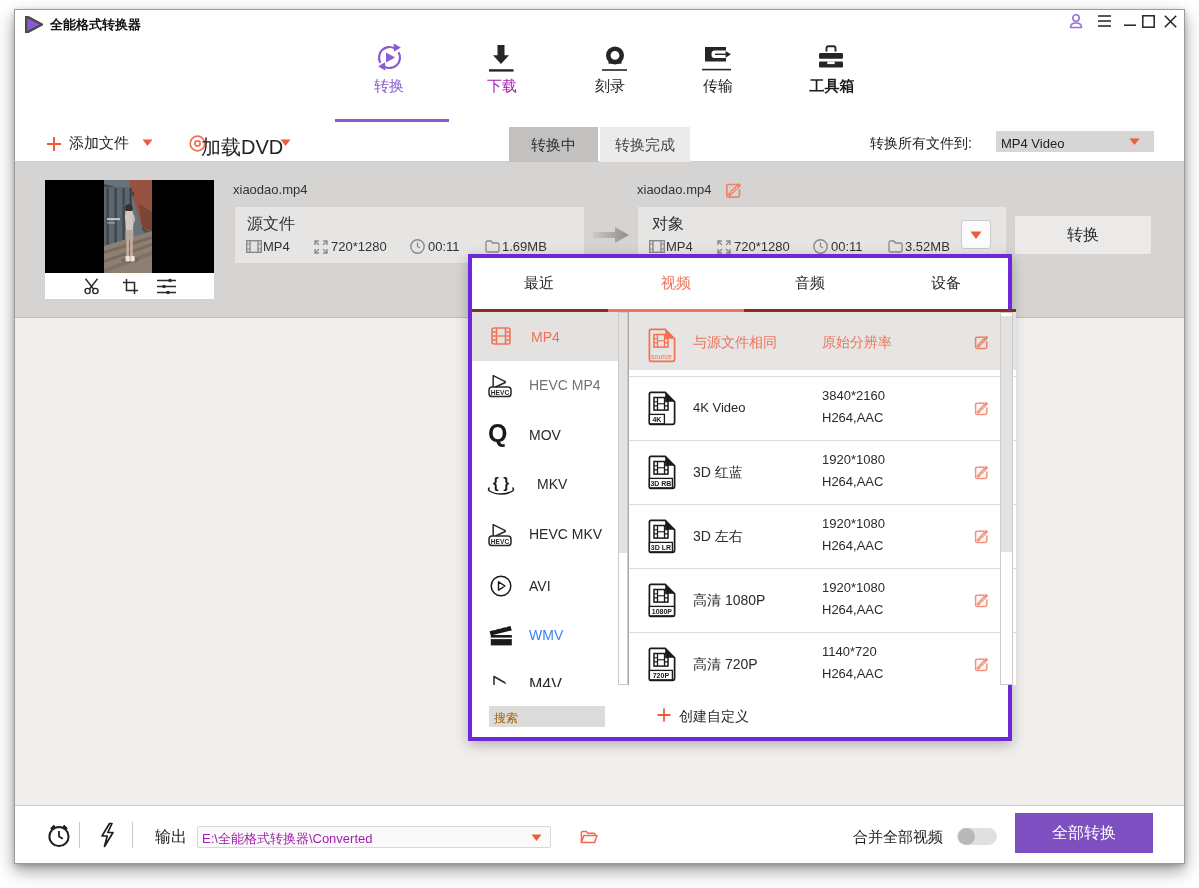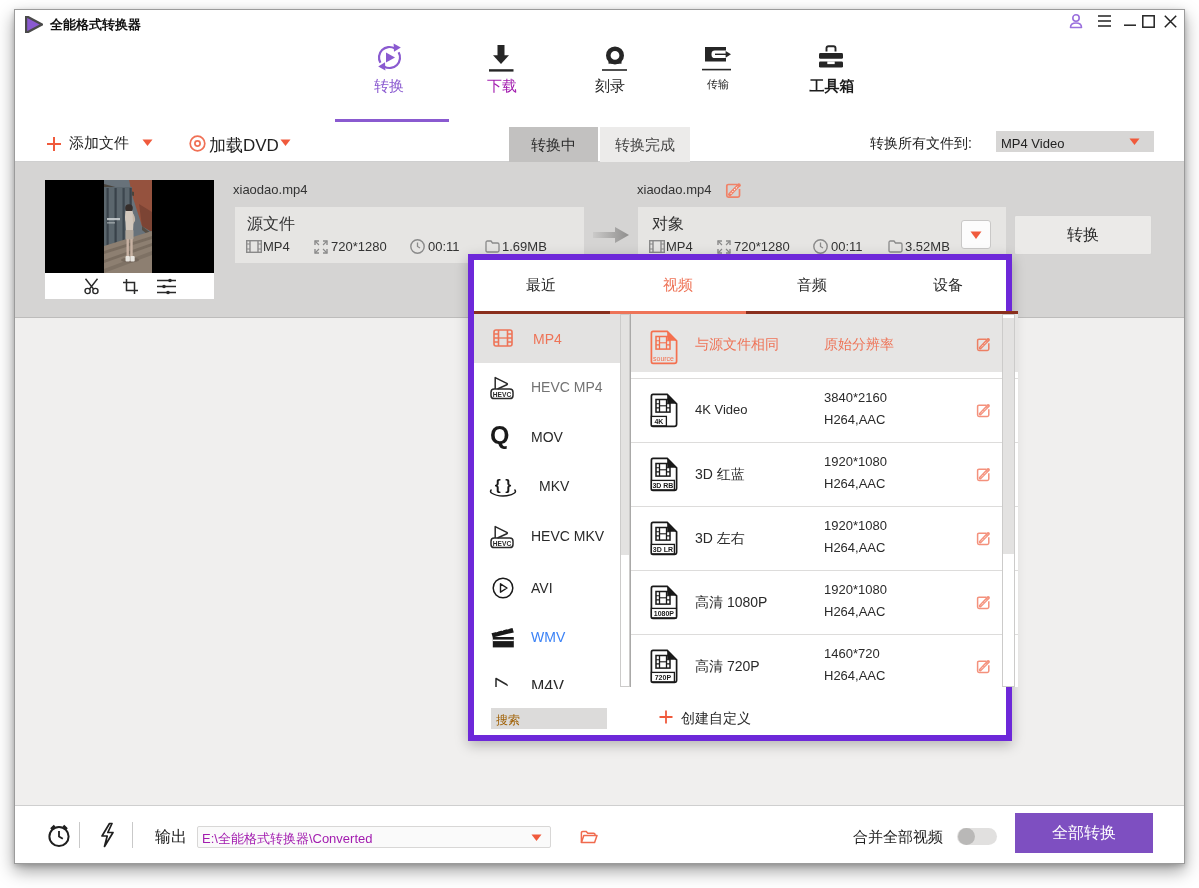--- a/index.html
+++ b/index.html
@@ -67,21 +67,21 @@
   </svg>
   <div class="txt" style="left:580px;top:67px;width:30px;text-align:center;font-size:15px;color:#1c1c1c;">刻录</div>
 
   <svg class="abs" style="left:687px;top:35px" width="30" height="26" viewBox="0 0 30 26">
     <rect x="3" y="2" width="21" height="14.5" fill="#262626"></rect>
     <rect x="9.5" y="5.5" width="19" height="7.6" rx="3.4" fill="#fff"></rect>
     <path d="M13 9.3 H24" stroke="#262626" stroke-width="1.4"></path>
     <polygon points="23.6,5.9 29,9.3 23.6,12.7" fill="#262626"></polygon>
     <rect x="0" y="23.8" width="29" height="1.6" fill="#262626"></rect>
   </svg>
-  <div class="txt" style="left:688px;top:67px;width:30px;text-align:center;font-size:11px;color:#1c1c1c;">传输</div>
+  <div class="txt" style="left:688px;top:67px;width:30px;text-align:right;font-size:15px;color:#1c1c1c;">传输</div>
 
   <svg class="abs" style="left:804px;top:35px" width="24" height="23" viewBox="0 0 24 23">
     <path d="M7.5 6.5 V3.2 Q7.5 1.2 9.5 1.2 H14.5 Q16.5 1.2 16.5 3.2 V6.5" fill="none" stroke="#262626" stroke-width="1.9"></path>
     <rect x="0" y="8" width="24" height="5.8" rx="1.4" fill="#262626"></rect>
     <rect x="0" y="16.4" width="24" height="6.2" rx="1.4" fill="#262626"></rect>
     <rect x="8.3" y="16.4" width="7.4" height="2.7" fill="#fff"></rect>
   </svg>
   <div class="txt" style="left:794px;top:67px;width:46px;text-align:center;font-size:15px;color:#1c1c1c;font-weight:bold;">工具箱</div>
 
   <div class="abs" id="toolbar" style="left:0;top:112px;width:100%;height:40px;background:#fff;border-bottom:1px solid #cfcfcf;"></div>
@@ -89,21 +89,21 @@
     <path d="M8 1 V15 M1 8 H15" stroke="#f05a3c" stroke-width="2"></path>
   </svg>
   <div class="txt" style="left:54px;top:124px;font-size:15px;color:#222;">添加文件</div>
   <svg class="abs" style="left:127px;top:129px" width="11" height="8" viewBox="0 0 11 8">
     <path d="M0.5 0.5 L5.5 7 L10.5 0.5 Z" fill="#f05a3c"></path>
   </svg>
   <svg class="abs" style="left:174px;top:125px" width="17" height="17" viewBox="0 0 17 17">
     <circle cx="8.5" cy="8.5" r="7.3" fill="none" stroke="#f07055" stroke-width="1.7"></circle>
     <circle cx="8.5" cy="8.5" r="2.6" fill="none" stroke="#f07055" stroke-width="1.7"></circle>
   </svg>
-  <div class="txt" style="left:194px;top:124px;font-size:17px;color:#222;">加载DVD</div>
+  <div class="txt" style="left:186px;top:124px;font-size:20px;color:#222;">加载DVD</div>
   <svg class="abs" style="left:265px;top:129px" width="11" height="8" viewBox="0 0 11 8">
     <path d="M0.5 0.5 L5.5 7 L10.5 0.5 Z" fill="#f05a3c"></path>
   </svg>
 
   <div class="abs" style="left:494px;top:117px;width:89px;height:35px;background:#c2c1c0;color:#2c2c2c;font-size:15px;text-align:center;line-height:35px;">转换中</div>
   <div class="abs" style="left:585px;top:117px;width:90px;height:35px;background:#eceBea;color:#444;font-size:15px;text-align:center;line-height:35px;">转换完成</div>
   <div class="txt" style="left:855px;top:125px;font-size:14px;color:#222;">转换所有文件到:</div>
   <div class="abs" style="left:981px;top:121px;width:158px;height:21px;background:#d7d6d5;"></div>
   <div class="txt" style="left:986px;top:126px;font-size:13px;color:#222;">MP4 Video</div>
   <svg class="abs" style="left:1114px;top:128px" width="11" height="8" viewBox="0 0 11 8">
@@ -263,21 +263,21 @@
   <svg class="abs" style="left:565px;top:820px" width="18" height="14" viewBox="0 0 18 14">
     <path d="M1.4 12.6 V2.8 Q1.4 1.4 2.8 1.4 H6.2 L7.8 3.2 H13.6 Q15 3.2 15 4.6 V5.4" fill="none" stroke="#f06a4e" stroke-width="1.5"></path>
     <path d="M1.4 12.6 L3.8 5.6 H17 L14.6 12.6 Z" fill="none" stroke="#f06a4e" stroke-width="1.5" stroke-linejoin="round"></path>
   </svg>
   <div class="txt" style="left:838px;top:818px;font-size:15px;color:#222;">合并全部视频</div>
   <div class="abs" style="left:942px;top:818px;width:40px;height:17px;background:#e1e0df;border-radius:9px;"></div>
   <div class="abs" style="left:943px;top:818px;width:17px;height:17px;background:#b9b8b7;border-radius:50%;"></div>
   <div class="abs" style="left:1000px;top:803px;width:138px;height:40px;background:#7e4fc1;color:#fff;font-size:16px;text-align:center;line-height:40px;">全部转换</div>
 </div>
 
-<div class="abs" id="popup" style="left:468px;top:254px;width:544px;height:487px;background:#fff;border:6px solid #6d28d9;box-shadow:0 4px 12px rgba(0,0,0,0.25);">
+<div class="abs" id="popup" style="left:468px;top:254px;width:544px;height:487px;background:#fff;border:4px solid #6d28d9;box-shadow:0 4px 12px rgba(0,0,0,0.25);">
 
   <div class="txt" style="left:52px;top:16px;font-size:15px;color:#2a2a2a;">最近</div>
   <div class="txt" style="left:189px;top:16px;font-size:15px;color:#ee7458;">视频</div>
   <div class="txt" style="left:323px;top:16px;font-size:15px;color:#2a2a2a;">音频</div>
   <div class="txt" style="left:459px;top:16px;font-size:15px;color:#2a2a2a;">设备</div>
   <div class="abs" style="left:0;top:51px;width:136px;height:3px;background:#8a2f1d;"></div>
   <div class="abs" style="left:136px;top:51px;width:136px;height:3px;background:#ee7458;"></div>
   <div class="abs" style="left:272px;top:51px;width:272px;height:3px;background:#8a2f1d;"></div>
 
   <div class="abs" id="sidebar" style="left:0;top:54px;width:156px;height:373px;background:#fff;overflow:hidden;"></div>
@@ -455,21 +455,21 @@
       <g stroke="#1a1a1a">
         <rect x="6" y="6.5" width="14" height="12.6" fill="none" stroke-width="1.5"></rect>
         <path d="M9.5 6.5 V19.1 M16.5 6.5 V19.1" stroke-width="1.3"></path>
         <path d="M6 10.7 H9.5 M6 14.9 H9.5 M16.5 10.7 H20 M16.5 14.9 H20" stroke-width="1.1"></path>
         <path d="M9.5 12.8 H16.5" stroke-width="1.1"></path>
       </g>
       <rect x="1.4" y="23.4" width="23" height="9.4" fill="#fff" stroke="#1a1a1a" stroke-width="1.3"></rect>
       <text x="12.9" y="30.8" font-size="7" font-weight="bold" text-anchor="middle" fill="#1a1a1a" font-family="Liberation Sans">720P</text>
     </svg>
     <div class="txt" style="left:64px;top:344px;font-size:14px;color:#2a2a2a;">高清 720P</div>
-    <div class="txt" style="left:193px;top:332px;font-size:13px;color:#2a2a2a;">1460*720</div>
+    <div class="txt" style="left:193px;top:332px;font-size:13px;color:#2a2a2a;">1140*720</div>
     <div class="txt" style="left:193px;top:354px;font-size:13px;color:#2a2a2a;">H264,AAC</div>
     <svg class="abs" style="left:345px;top:345px" width="15" height="15" viewBox="0 0 15 15">
       <path d="M10.6 2.2 H3 Q1.6 2.2 1.6 3.6 V12 Q1.6 13.4 3 13.4 H11.4 Q12.8 13.4 12.8 12 V6.2" fill="none" stroke="#f4917c" stroke-width="1.5"></path>
       <path d="M4.2 11 L11.6 3.4" stroke="#f4917c" stroke-width="3" stroke-linecap="round"></path>
       <circle cx="12.2" cy="2.8" r="1.7" fill="#f4917c"></circle>
       <path d="M5 10.3 L11.4 3.8" stroke="#fff" stroke-width="0.9" stroke-dasharray="1.1,1.1"></path>
     </svg>
 
     <div class="abs" style="left:0;top:64px;width:387px;height:1px;background:#dddcdb;"></div>
     <div class="abs" style="left:0;top:128px;width:387px;height:1px;background:#dddcdb;"></div>

